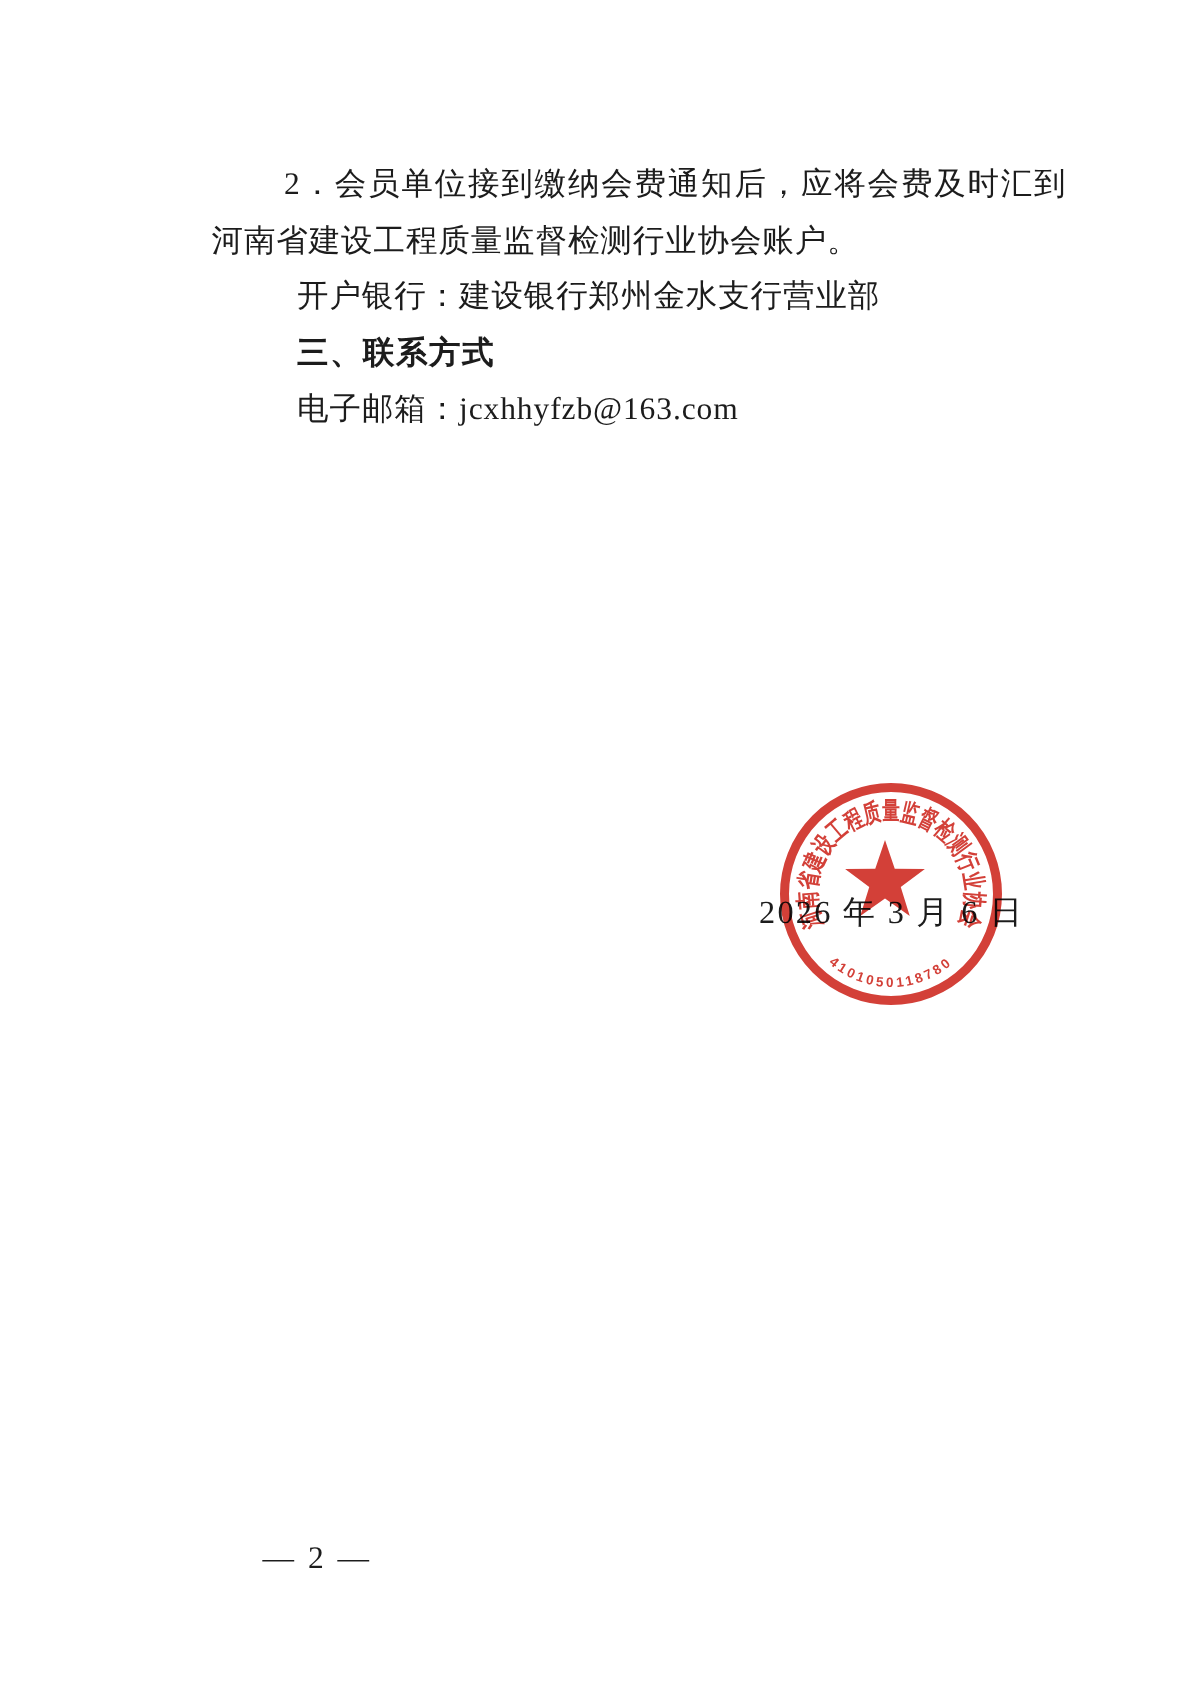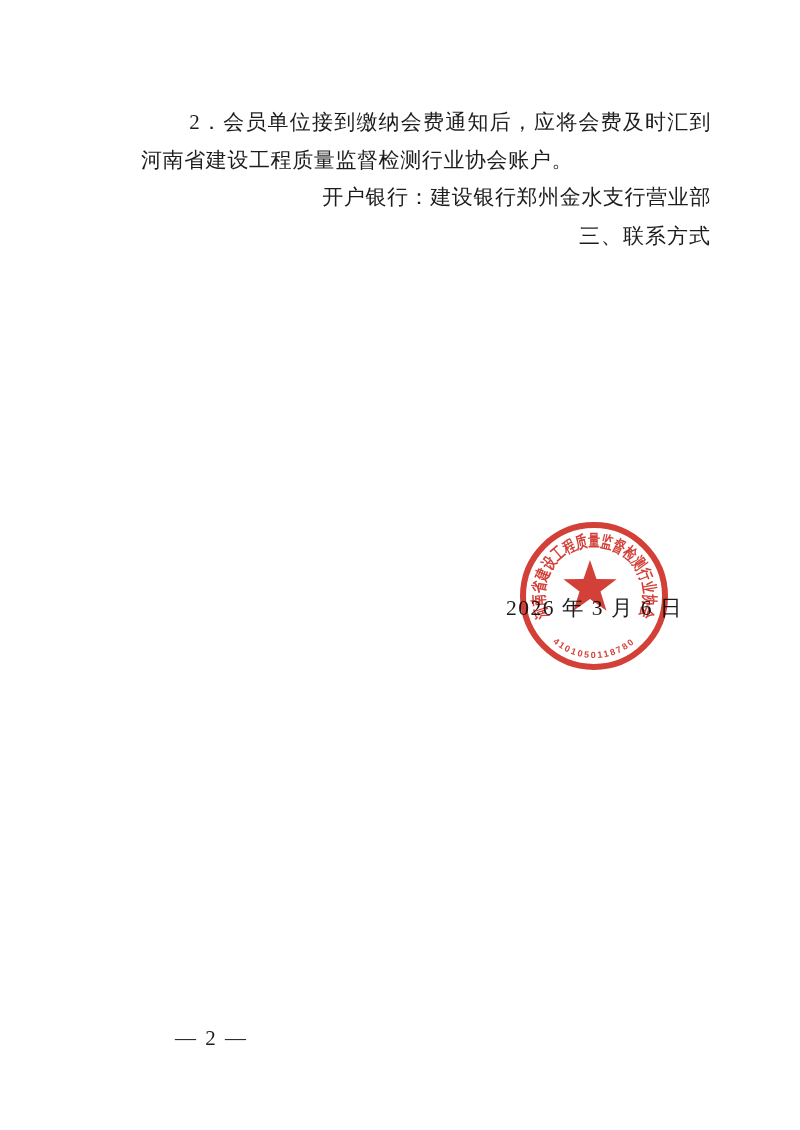--- a/index.html
+++ b/index.html
@@ -19,24 +19,24 @@
     left: 103px;
     top: 104px;
     width: 570px;
     font-size: 21px;
     line-height: 37.5px;
     letter-spacing: 0.6px;
     text-align: justify;
   }
   .para { margin: 0; }
   .para.indent { text-indent: 2.3em; }
-  .para.line { padding-left: 57px; text-align: right; }
+  .para.line { padding-left: 57px; text-align: left; }
   .para.heading {
     font-family: "Liberation Sans", "DejaVu Sans", sans-serif;
-    font-weight: normal;
+    font-weight: bold;
     letter-spacing: 1px;
   }
   .issue-date {
     position: absolute;
     left: 468px;
     top: 593px;
     font-size: 21.5px;
     letter-spacing: 1.5px;
     white-space: nowrap;
     z-index: 1;
@@ -61,20 +61,21 @@
 </style>
 </head>
 <body>
 
 <div class="page">
 
   <div class="content">
     <p class="para indent">2．会员单位接到缴纳会费通知后，应将会费及时汇到河南省建设工程质量监督检测行业协会账户。</p>
     <p class="para line">开户银行：建设银行郑州金水支行营业部</p>
     <p class="para line heading">三、联系方式</p>
+    <p class="para line">电子邮箱：jcxhhyfzb@163.com</p>
   </div>
 
   <div class="issue-date">2026 年 3 月 6 日</div>
 
   <div class="seal">
     <svg width="160" height="160" viewBox="0 0 160 160">
       <circle cx="80" cy="80" r="71" fill="none" stroke="#cf2f27" stroke-width="6"></circle>
       <defs>
         <path id="seal-top-arc" d="M 34.7,101.1 A 50,50 0 1 1 125.3,101.1" fill="none"></path>
         <path id="seal-bottom-arc" d="M 29.2,115.6 A 62,62 0 0 0 130.8,115.6" fill="none"></path>

